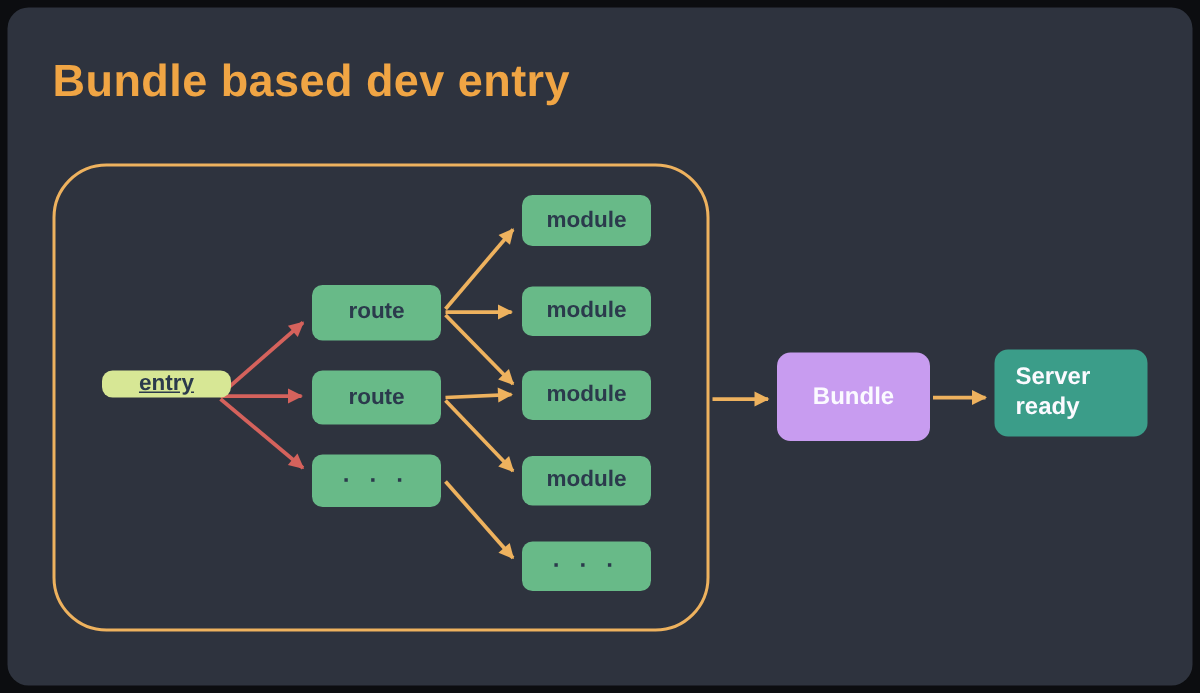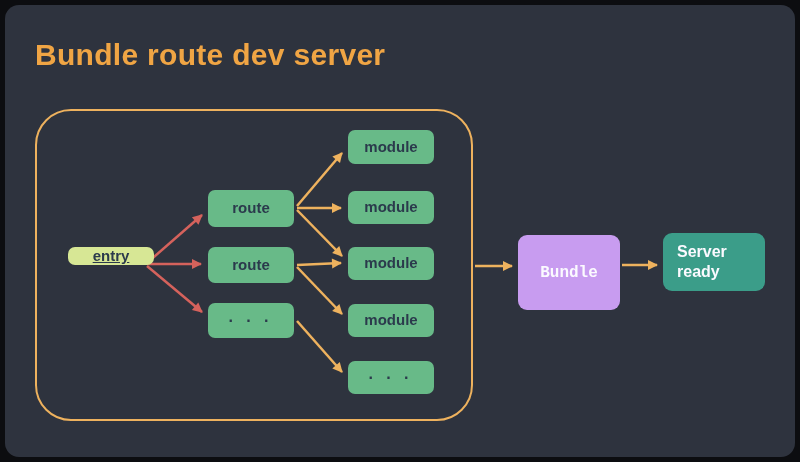--- a/index.html
+++ b/index.html
@@ -74,30 +74,30 @@
   
   #n-entry   { left: 68px;  top: 247px; width: 86px;  height: 18px; text-decoration: underline; }
   #n-route1  { left: 208px; top: 190px; width: 86px;  height: 37px; }
   #n-route2  { left: 208px; top: 247px; width: 86px;  height: 36px; }
   #n-dotsL   { left: 208px; top: 303px; width: 86px;  height: 35px; }
   #n-mod1    { left: 348px; top: 130px; width: 86px;  height: 34px; }
   #n-mod2    { left: 348px; top: 191px; width: 86px;  height: 33px; }
   #n-mod3    { left: 348px; top: 247px; width: 86px;  height: 33px; }
   #n-mod4    { left: 348px; top: 304px; width: 86px;  height: 33px; }
   #n-mod5    { left: 348px; top: 361px; width: 86px;  height: 33px; }
-  #n-bundle  { left: 518px; top: 235px; width: 102px; height: 75px; font-family: Liberation Mono, monospace; }
+  #n-bundle  { left: 518px; top: 235px; width: 102px; height: 59px; }
   #n-server  { left: 663px; top: 233px; width: 102px; height: 58px; padding: 0 14px; }
 </style>
 </head>
 <body>
 
 <div class="stage">
   <div class="card"></div>
 
-  <div class="title">Bundle route dev server</div>
+  <div class="title">Bundle based dev entry</div>
 
   <div class="frame"></div>
 
   <svg class="edges" viewBox="0 0 800 462">
     <defs>
       <marker id="ah-red" viewBox="0 0 12 12" refX="10" refY="6" markerWidth="12" markerHeight="12" markerUnits="userSpaceOnUse" orient="auto">
         <path d="M1,1 L11,6 L1,11 z" fill="#d5625c"></path>
       </marker>
       <marker id="ah-orange" viewBox="0 0 12 12" refX="10" refY="6" markerWidth="12" markerHeight="12" markerUnits="userSpaceOnUse" orient="auto">
         <path d="M1,1 L11,6 L1,11 z" fill="#eeb25e"></path>

